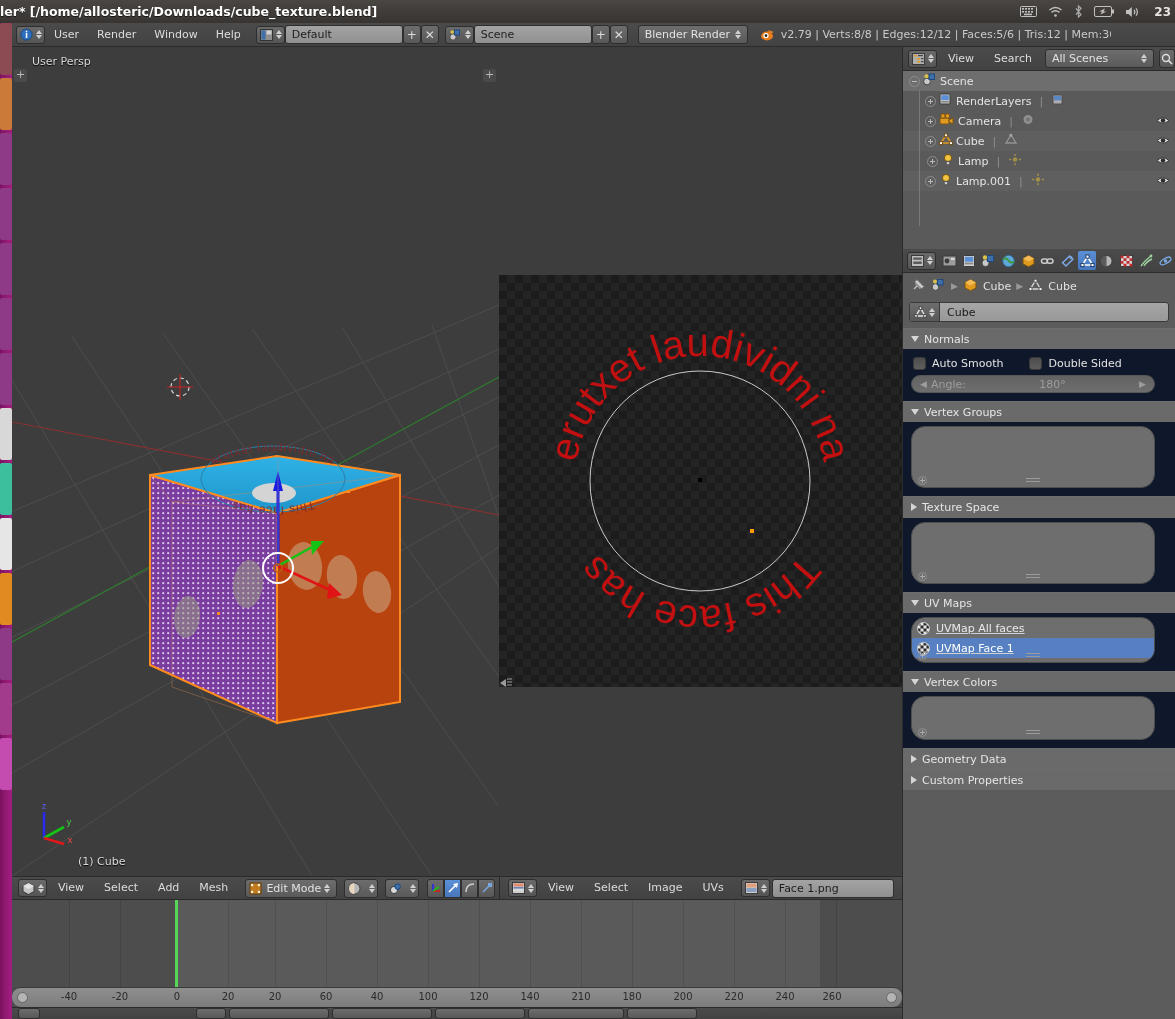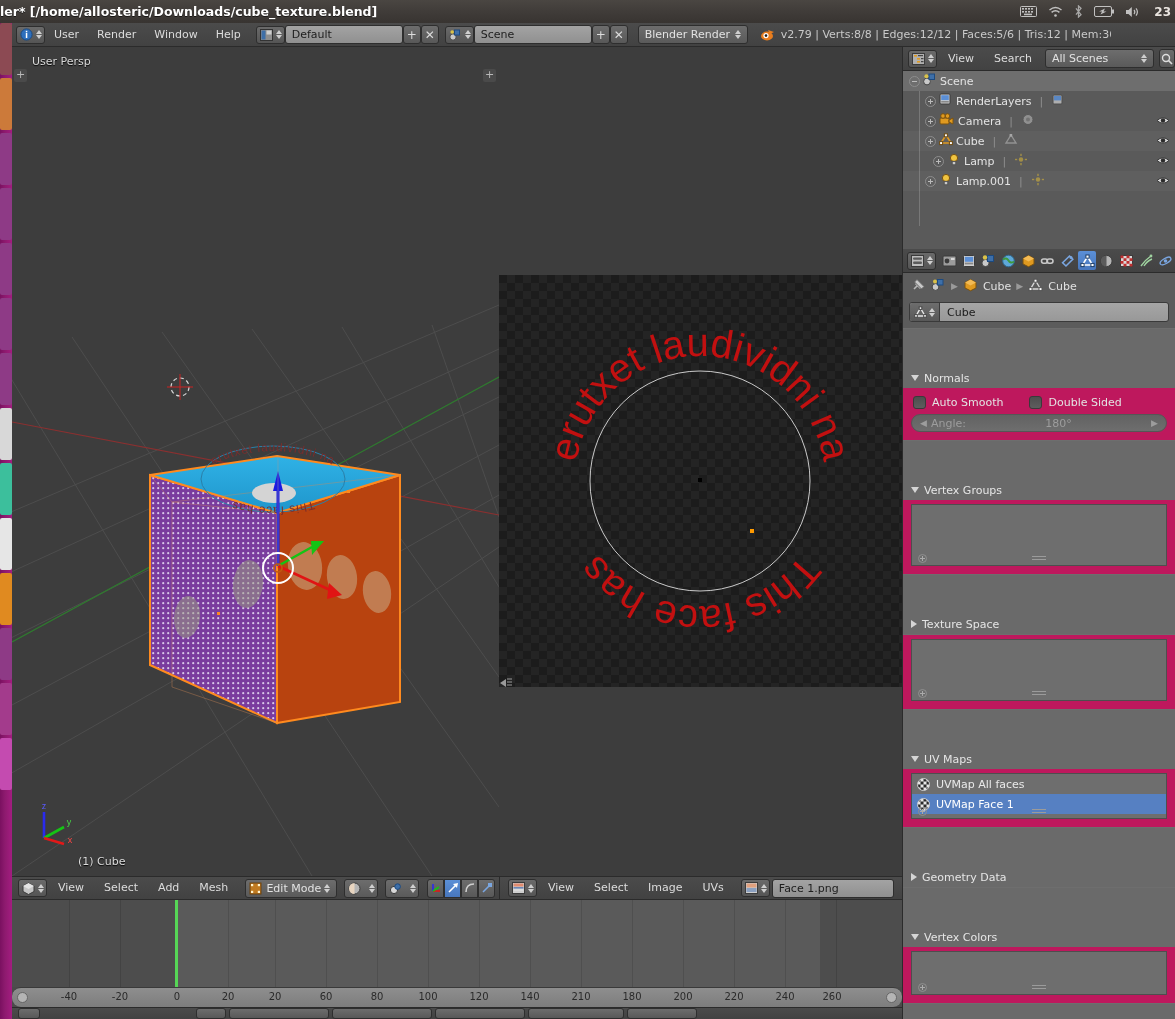--- a/index.html
+++ b/index.html
@@ -179,37 +179,37 @@
   .bc-sep { color: #9a9a9a; font-size: 9px; }
   .name-field {
     margin: 3px 6px 0 6px; height: 20px; display: flex; align-items: center;
     background: linear-gradient(to bottom,#a6a6a6,#989898); border: 1px solid #3a3a3a; border-radius: 3px;
   }
   .name-field .lead {
     width: 30px; height: 18px; display: flex; align-items: center; justify-content: center; gap: 2px;
     background: linear-gradient(to bottom,#6d6d6d,#585858); border-right: 1px solid #3a3a3a; border-radius: 2px 0 0 2px;
   }
   .name-field .txt { color: #1b1b1b; font-size: 11px; padding-left: 7px; }
-  .panel-head { height: 20px; display: flex; align-items: center; gap: 5px; padding-left: 8px; color: #e5e5e5; font-size: 11px; cursor: pointer; margin-top: 39px; }
+  .panel-head { height: 20px; display: flex; align-items: center; gap: 5px; padding-left: 8px; color: #e5e5e5; font-size: 11px; cursor: pointer; }
   .panel-sec { border-top: 1px solid #6e6e6e; background: #6a6a6a; }
   .panel-sec.open { background: #6a6a6a; }
-  .panel-body { background: #be185d; padding: 4px 8px 8px 8px; }
+  .panel-body { background: #0f172a; padding: 4px 20px 8px 8px; }
   .tri { width: 0; height: 0; border-top: 4px solid transparent; border-bottom: 4px solid transparent; border-left: 6px solid #d5d5d5; }
   .tri.down { border-left: 4px solid transparent; border-right: 4px solid transparent; border-top: 6px solid #d5d5d5; border-bottom: 0; }
   .chkrow { display: flex; align-items: center; gap: 26px; padding: 4px 0 2px 2px; }
   .chk { display: flex; align-items: center; gap: 6px; font-size: 11px; color: #e3e3e3; cursor: pointer; }
   .chkbox { width: 13px; height: 13px; border-radius: 3px; background: linear-gradient(to bottom,#4d4d4d,#5e5e5e); border: 1px solid #3a3a3a; }
   .slider {
     height: 18px; border-radius: 9px; background: linear-gradient(to bottom,#626262,#6e6e6e);
     border: 1px solid #565656; display: flex; align-items: center; justify-content: space-between;
     padding: 0 8px; color: #9d9d9d; font-size: 11px; margin-top: 3px; cursor: pointer;
   }
   .listbox {
-    height: 62px; border: 1px solid #4e4e4e; border-radius: 0; background: #6e6e6e;
-    position: relative; overflow: hidden;
+    height: 62px; border: 1px solid #4e4e4e; border-radius: 14px; background: #6e6e6e;
+    position: relative; overflow: hidden; text-decoration: underline;
   }
   .listbox.tall { height: 46px; }
   .lb-item { height: 20px; display: flex; align-items: center; gap: 6px; padding-left: 5px; font-size: 11px; color: #e9e9e9; cursor: pointer; }
   .lb-item.sel { background: #5680c2; color: #ffffff; }
   .lb-tools { position: absolute; left: 0; bottom: 0; width: 100%; height: 14px; display: flex; align-items: center; }
   .lb-plus { width: 9px; height: 9px; border-radius: 50%; border: 1px solid #8f8f8f; margin-left: 6px; position: relative; }
   .lb-plus::before { content:""; position:absolute; left:1px; top:3px; width:5px; height:1px; background:#aaa; }
   .lb-plus::after { content:""; position:absolute; left:3px; top:1px; width:1px; height:5px; background:#aaa; }
   .lb-grip { position: absolute; left: 50%; transform: translateX(-50%); bottom: 3px; width: 14px; }
   .lb-grip span { display: block; height: 1px; background: #9b9b9b; margin-bottom: 2px; }
@@ -652,21 +652,21 @@
       </div>
       <div class="tl-ruler">
         <div class="tl-knob" style="left:5px"></div>
         <div class="tl-knob" style="right:5px"></div>
         <div class="tl-tick" style="left:57px">-40</div>
         <div class="tl-tick" style="left:108px">-20</div>
         <div class="tl-tick" style="left:165px">0</div>
         <div class="tl-tick" style="left:216px">20</div>
         <div class="tl-tick" style="left:263px">20</div>
         <div class="tl-tick" style="left:314px">60</div>
-        <div class="tl-tick" style="left:365px">80</div>
+        <div class="tl-tick" style="left:365px">40</div>
         <div class="tl-tick" style="left:416px">100</div>
         <div class="tl-tick" style="left:467px">120</div>
         <div class="tl-tick" style="left:518px">140</div>
         <div class="tl-tick" style="left:569px">210</div>
         <div class="tl-tick" style="left:620px">180</div>
         <div class="tl-tick" style="left:671px">200</div>
         <div class="tl-tick" style="left:722px">220</div>
         <div class="tl-tick" style="left:773px">240</div>
         <div class="tl-tick" style="left:820px">260</div>
       </div>
@@ -801,21 +801,21 @@
               </svg>
           </span>
           <span class="out-eye">
             <svg width="14" height="11" viewBox="0 0 14 11">
                 <path d="M1 5.5 Q7 0 13 5.5 Q7 11 1 5.5 Z" fill="#d9d9d9" stroke="#3b3b3b"></path>
                 <circle cx="7" cy="5.5" r="2.2" fill="#2b2b2b"></circle>
               </svg>
           </span>
         </div>
 
-        <div class="out-row" style="padding-left:30px">
+        <div class="out-row" style="padding-left:24px">
           <span class="tri-expand"></span>
           <span>
             <svg width="14" height="13" viewBox="0 0 14 13">
                 <circle cx="7" cy="5" r="3.6" fill="#f0c440" stroke="#7a5210"></circle>
                 <rect x="5.2" y="8.4" width="3.6" height="3.4" fill="#c9c9c9" stroke="#555"></rect>
               </svg>
           </span>
           <span class="out-label">Lamp</span>
           <span style="color:#8f8f8f; margin:0 5px">|</span>
           <span>
@@ -1109,27 +1109,20 @@
               <span class="lb-plus"></span>
               <span class="lb-grip">
                   <span></span>
                   <span></span>
                 </span>
             </div>
           </div>
         </div>
       </div>
 
-      <div class="panel-sec">
-        <div class="panel-head">
-          <span class="tri"></span>
-          <span>Geometry Data</span>
-        </div>
-      </div>
-
       <div class="panel-sec open">
         <div class="panel-head">
           <span class="tri down"></span>
           <span>Vertex Colors</span>
         </div>
         <div class="panel-body">
           <div class="listbox" style="height:44px">
             <div class="lb-tools">
               <span class="lb-plus"></span>
               <span class="lb-grip">
@@ -1137,20 +1130,27 @@
                   <span></span>
                 </span>
             </div>
           </div>
         </div>
       </div>
 
       <div class="panel-sec">
         <div class="panel-head">
           <span class="tri"></span>
+          <span>Geometry Data</span>
+        </div>
+      </div>
+
+      <div class="panel-sec">
+        <div class="panel-head">
+          <span class="tri"></span>
           <span>Custom Properties</span>
         </div>
       </div>
 
       <div style="height:120px; background:#5c5c5c"></div>
     </div>
 
   </div>
 </div>
 

